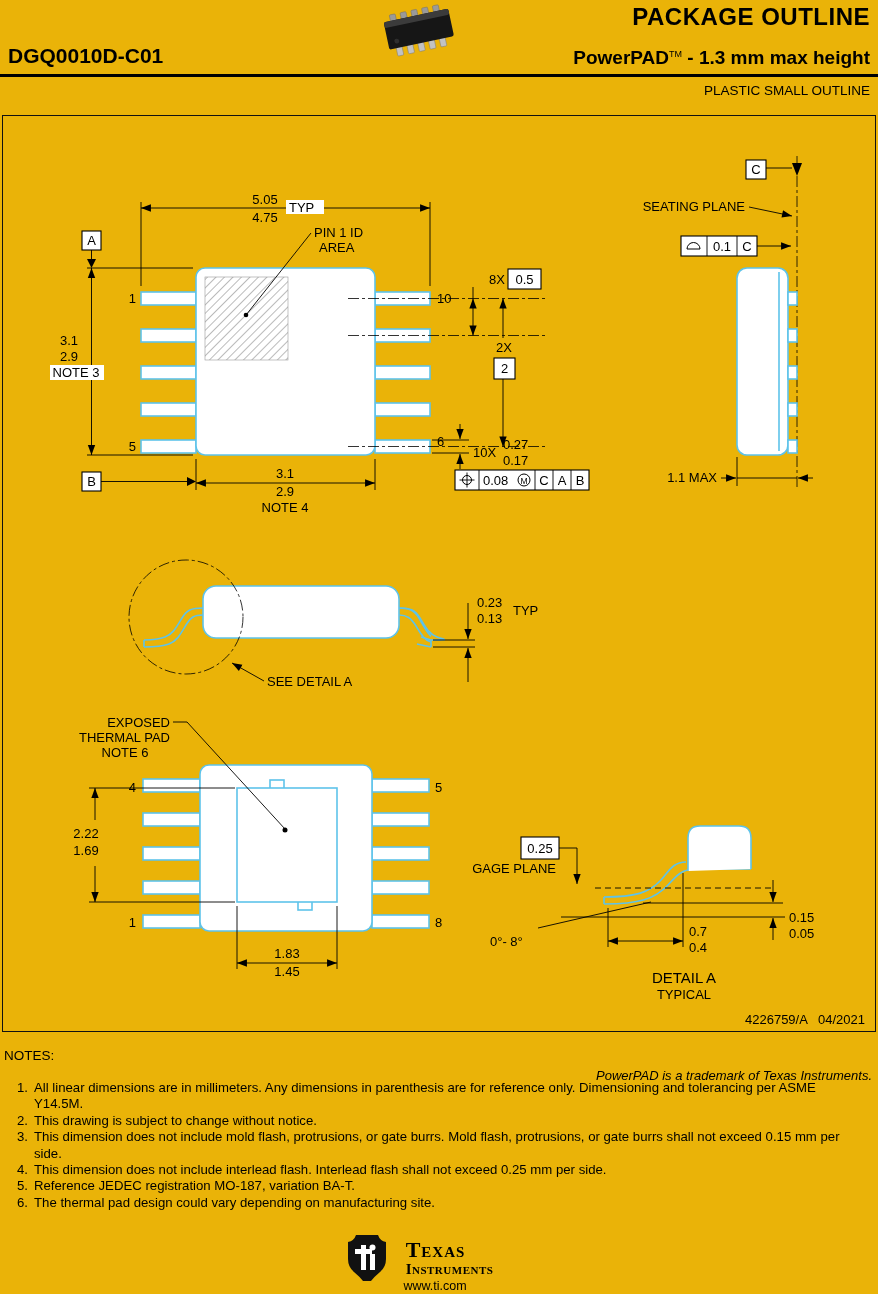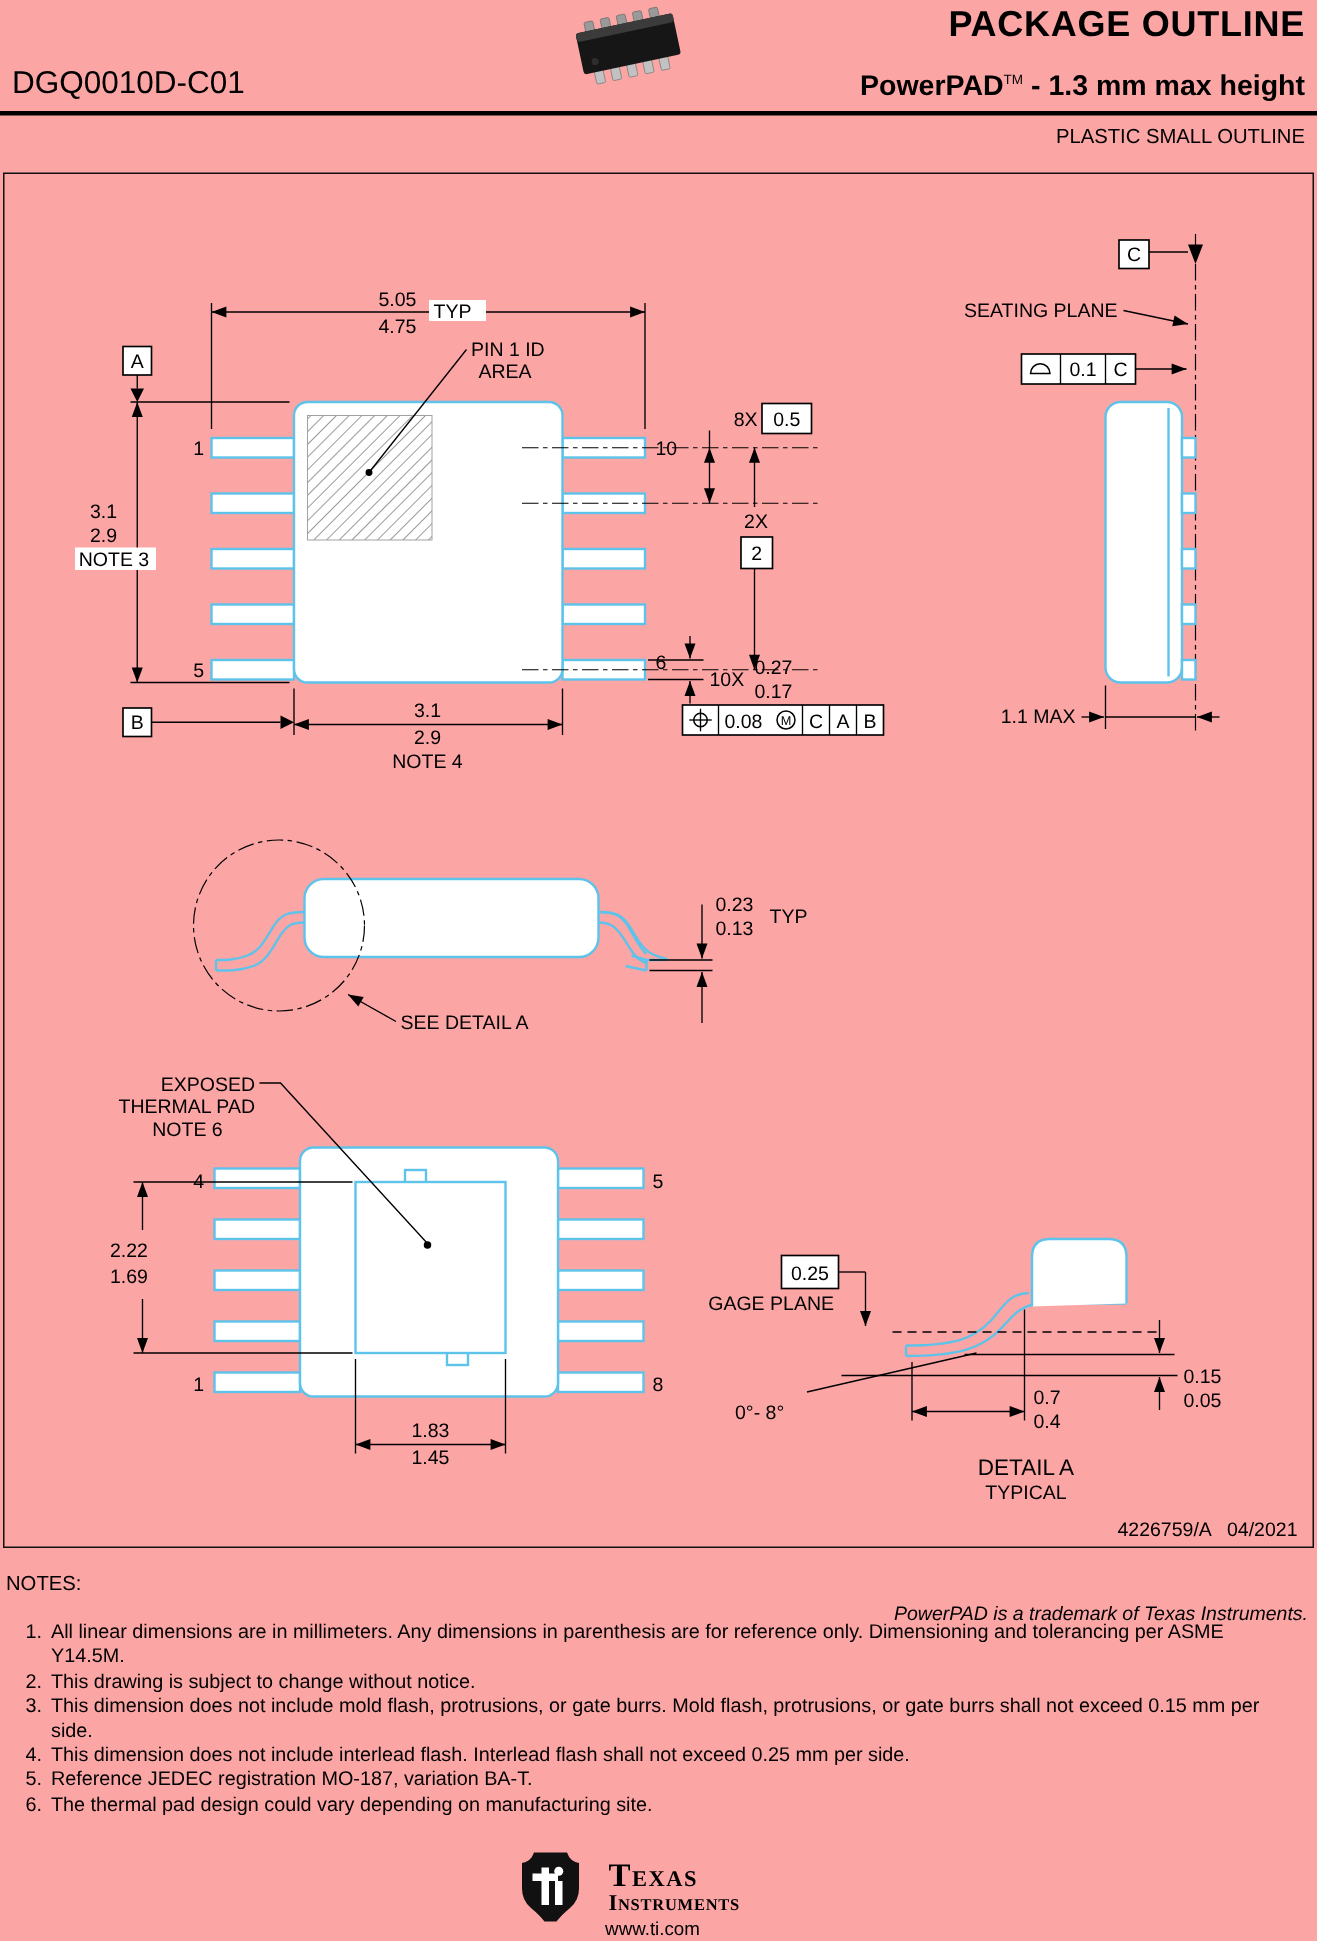--- a/index.html
+++ b/index.html
@@ -1,20 +1,20 @@
 <!DOCTYPE html>
 <html><head>
 <meta charset="utf-8">
 <style>
   html,body{margin:0;padding:0;background:#fff;}
-  .page{position:relative;width:878px;height:1294px;background:#fca5a5;overflow:hidden;
+  .page{position:relative;width:878px;height:1294px;background:#eab308;overflow:hidden;
         font-family:"Liberation Sans",sans-serif;color:#000;}
   
   .doc-type{position:absolute;top:3px;right:8px;font-size:24px;font-weight:bold;letter-spacing:.5px;}
-  .part-no{position:absolute;top:44px;left:8px;font-size:21px;font-weight:normal;}
+  .part-no{position:absolute;top:44px;left:8px;font-size:21px;font-weight:bold;}
   .subtitle{position:absolute;top:47px;right:8px;font-size:19px;font-weight:bold;}
   .subtitle sup{font-size:9px;font-weight:normal;vertical-align:super;}
   .hr{position:absolute;top:74px;left:0;width:878px;height:3px;background:#000;}
   .pkg-type{position:absolute;top:83px;right:8px;font-size:13.5px;}
   .chip{position:absolute;top:0;left:368px;width:104px;height:60px;}
   
   .sheet{position:absolute;top:115px;left:2px;width:874px;height:917px;border:1.5px solid #111;box-sizing:border-box;}
   svg{font-family:"Liberation Sans",sans-serif;}
   .geo{fill:#fff;stroke:#5ec3ea;stroke-width:1.6;}
   .geoline{fill:none;stroke:#5ec3ea;stroke-width:1.6;}

